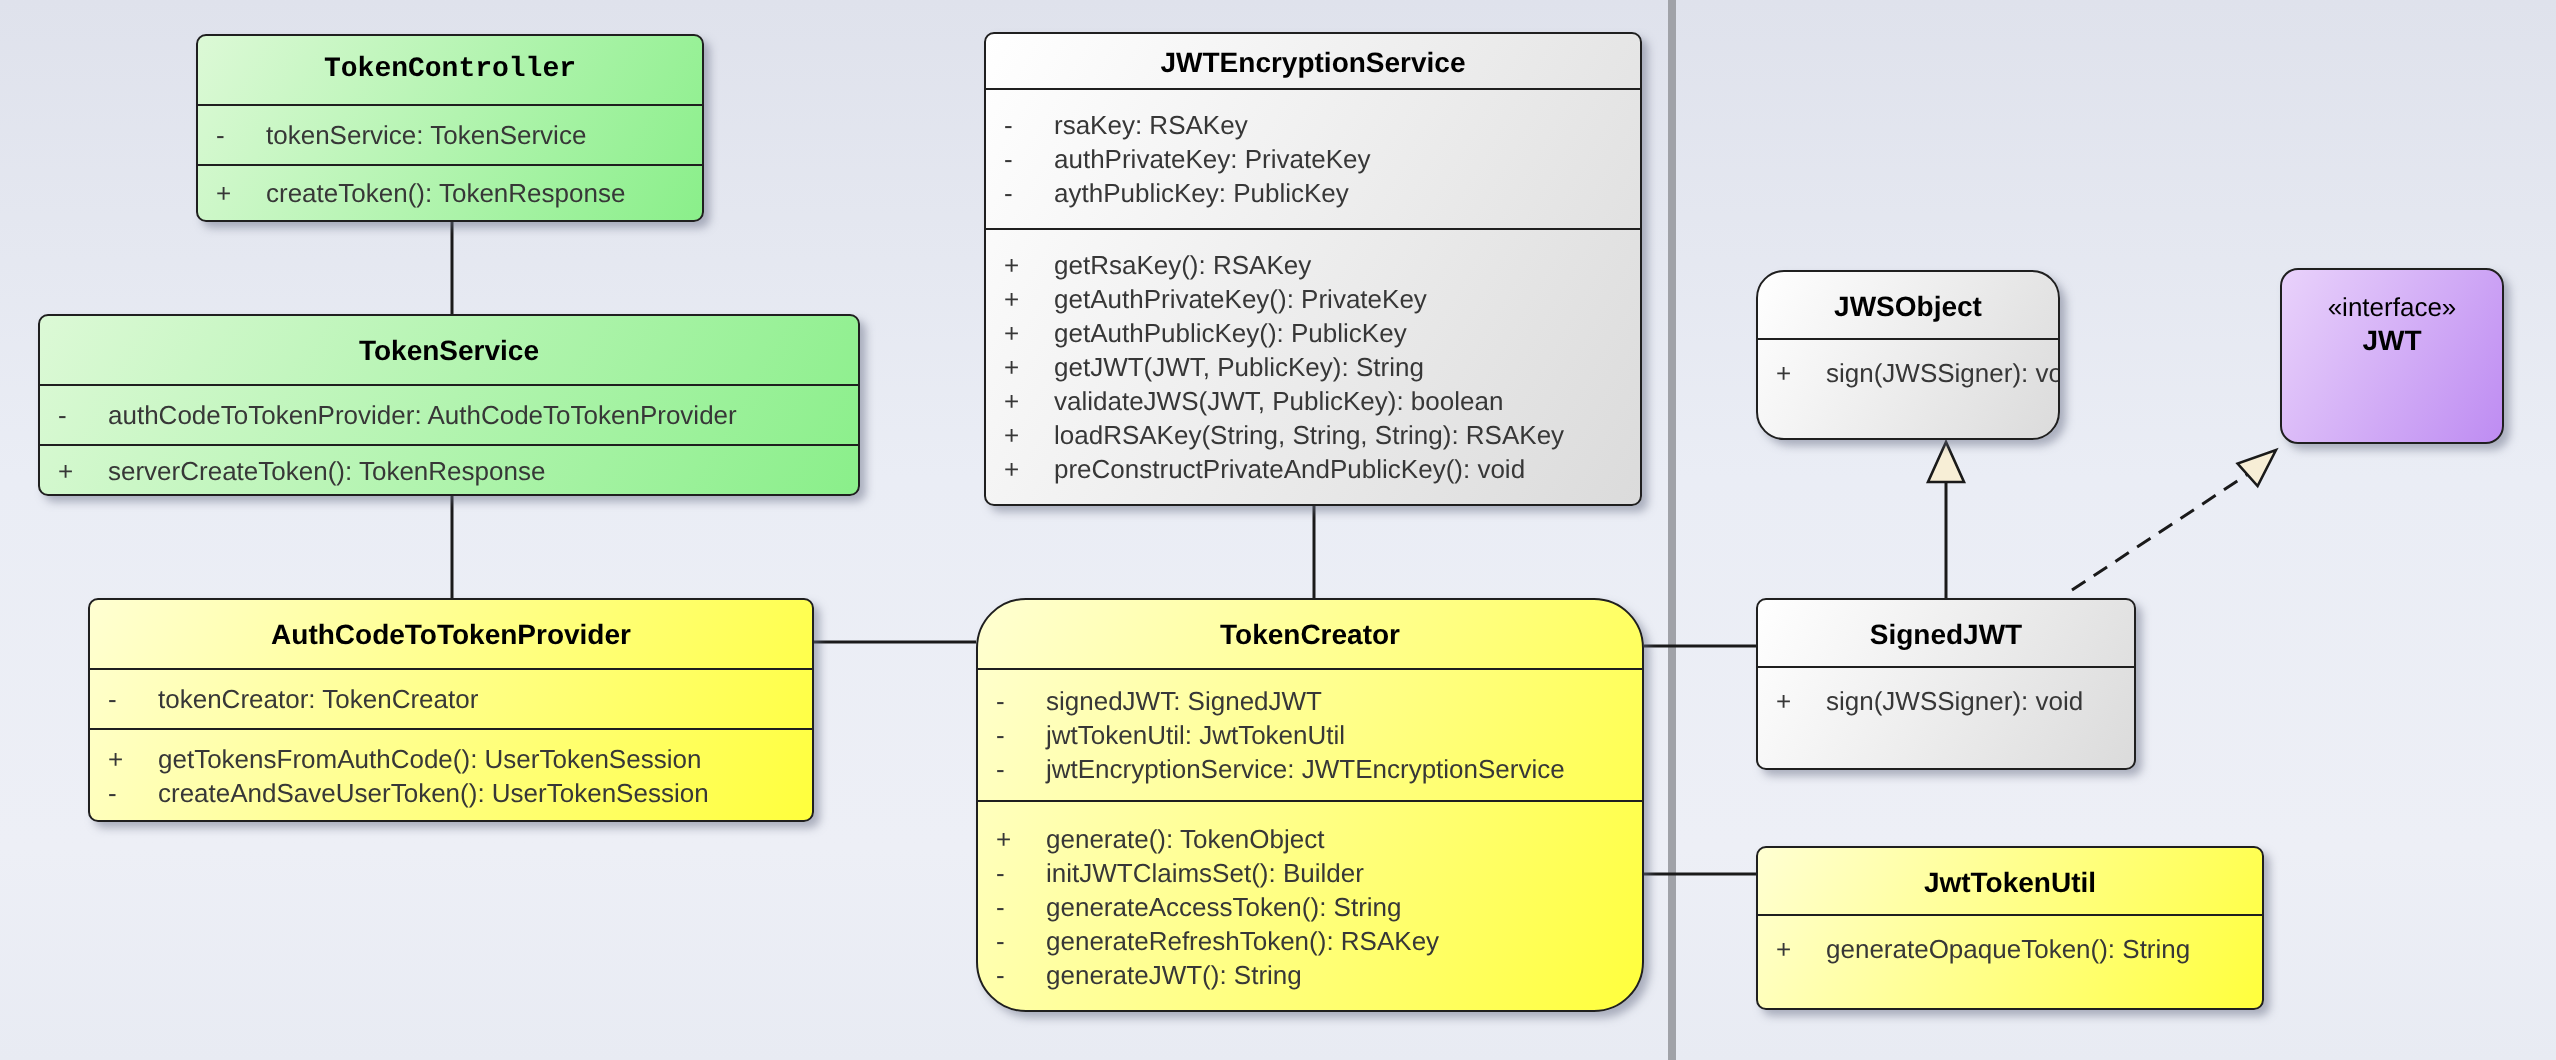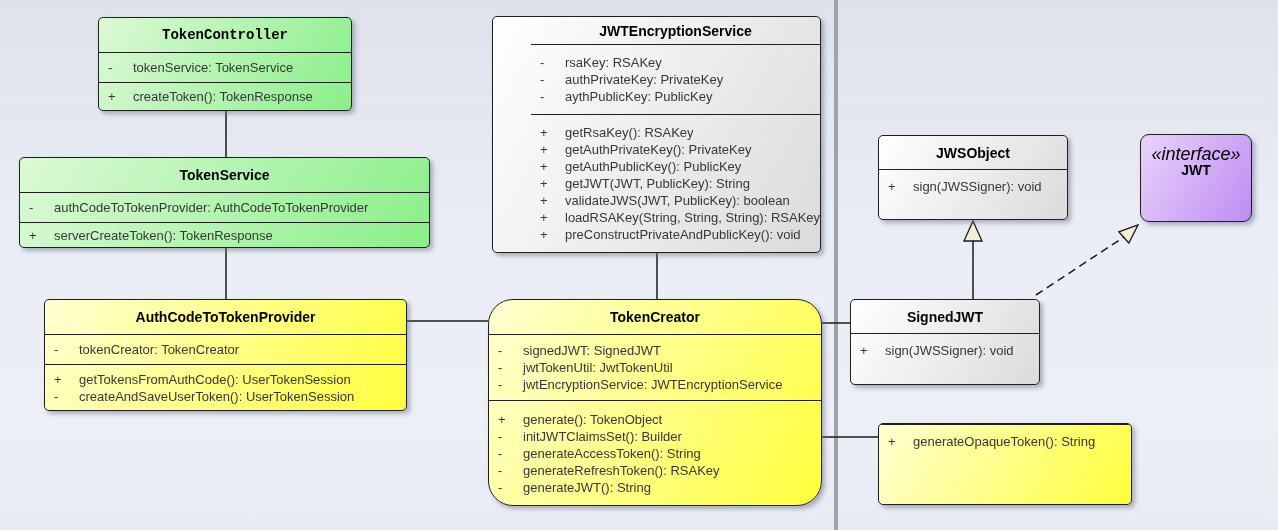--- a/index.html
+++ b/index.html
@@ -65,37 +65,37 @@
   #c-token-controller .attrs { height:29px; }
 
   #c-token-service { left:19px; top:157px; width:411px; height:91px; }
   #c-token-service .title { height:34px; }
   #c-token-service .attrs { height:29px; }
 
   #c-auth-code-to-token-provider { left:44px; top:299px; width:363px; height:112px; }
   #c-auth-code-to-token-provider .title { height:34px;text-align:right; }
   #c-auth-code-to-token-provider .attrs { height:29px; }
 
-  #c-jwt-encryption-service { left:492px; top:16px; width:329px; height:237px;padding-left:38px; }
+  #c-jwt-encryption-service { left:492px; top:16px; width:329px; height:237px; }
   #c-jwt-encryption-service .title { height:27px; }
   #c-jwt-encryption-service .attrs { height:69px; }
 
   #c-token-creator { left:488px; top:299px; width:334px; height:207px;border-radius:25px; }
   #c-token-creator .title { height:34px; }
   #c-token-creator .attrs { height:65px; }
 
-  #c-jws-object { left:878px; top:135px; width:190px; height:85px; }
+  #c-jws-object { left:878px; top:135px; width:152px; height:85px;border-radius:14px; }
   #c-jws-object .title { height:33px; }
 
   #c-jwt-interface { left:1140px; top:134px; width:112px; height:88px; border-radius:9px; }
   #c-jwt-interface .iface-head { padding-top:11px; text-align:center; }
-  #c-jwt-interface .stereotype { font-size:18px; color:#000; line-height:16px;font-style:italic; }
+  #c-jwt-interface .stereotype { font-size:13px; color:#000; line-height:16px; }
   #c-jwt-interface .iface-name { font-size:14px; font-weight:bold; color:#000; line-height:17px; }
 
-  #c-signed-jwt { left:850px; top:299px; width:190px; height:86px;justify-content:space-between; }
+  #c-signed-jwt { left:878px; top:299px; width:190px; height:86px;justify-content:space-between; }
   #c-signed-jwt .title { height:33px; }
 
   #c-jwt-token-util { left:878px; top:423px; width:254px; height:82px; }
   #c-jwt-token-util .title { height:33px; }
 </style>
 </head>
 <body>
 
 <div class="canvas">
 
@@ -279,20 +279,21 @@
     <div class="title">SignedJWT</div>
     <div class="compartment methods pad-top">
         <div class="member-row">
           <span class="vis">+</span>
           <span class="mtext">sign(JWSSigner): void</span>
         </div>
       </div>
   </div>
 
   <div class="uml-class scheme-yellow" id="c-jwt-token-util">
+    <div class="title">JwtTokenUtil</div>
     <div class="compartment methods pad-top">
         <div class="member-row">
           <span class="vis">+</span>
           <span class="mtext">generateOpaqueToken(): String</span>
         </div>
       </div>
   </div>
 
 </div>
 

